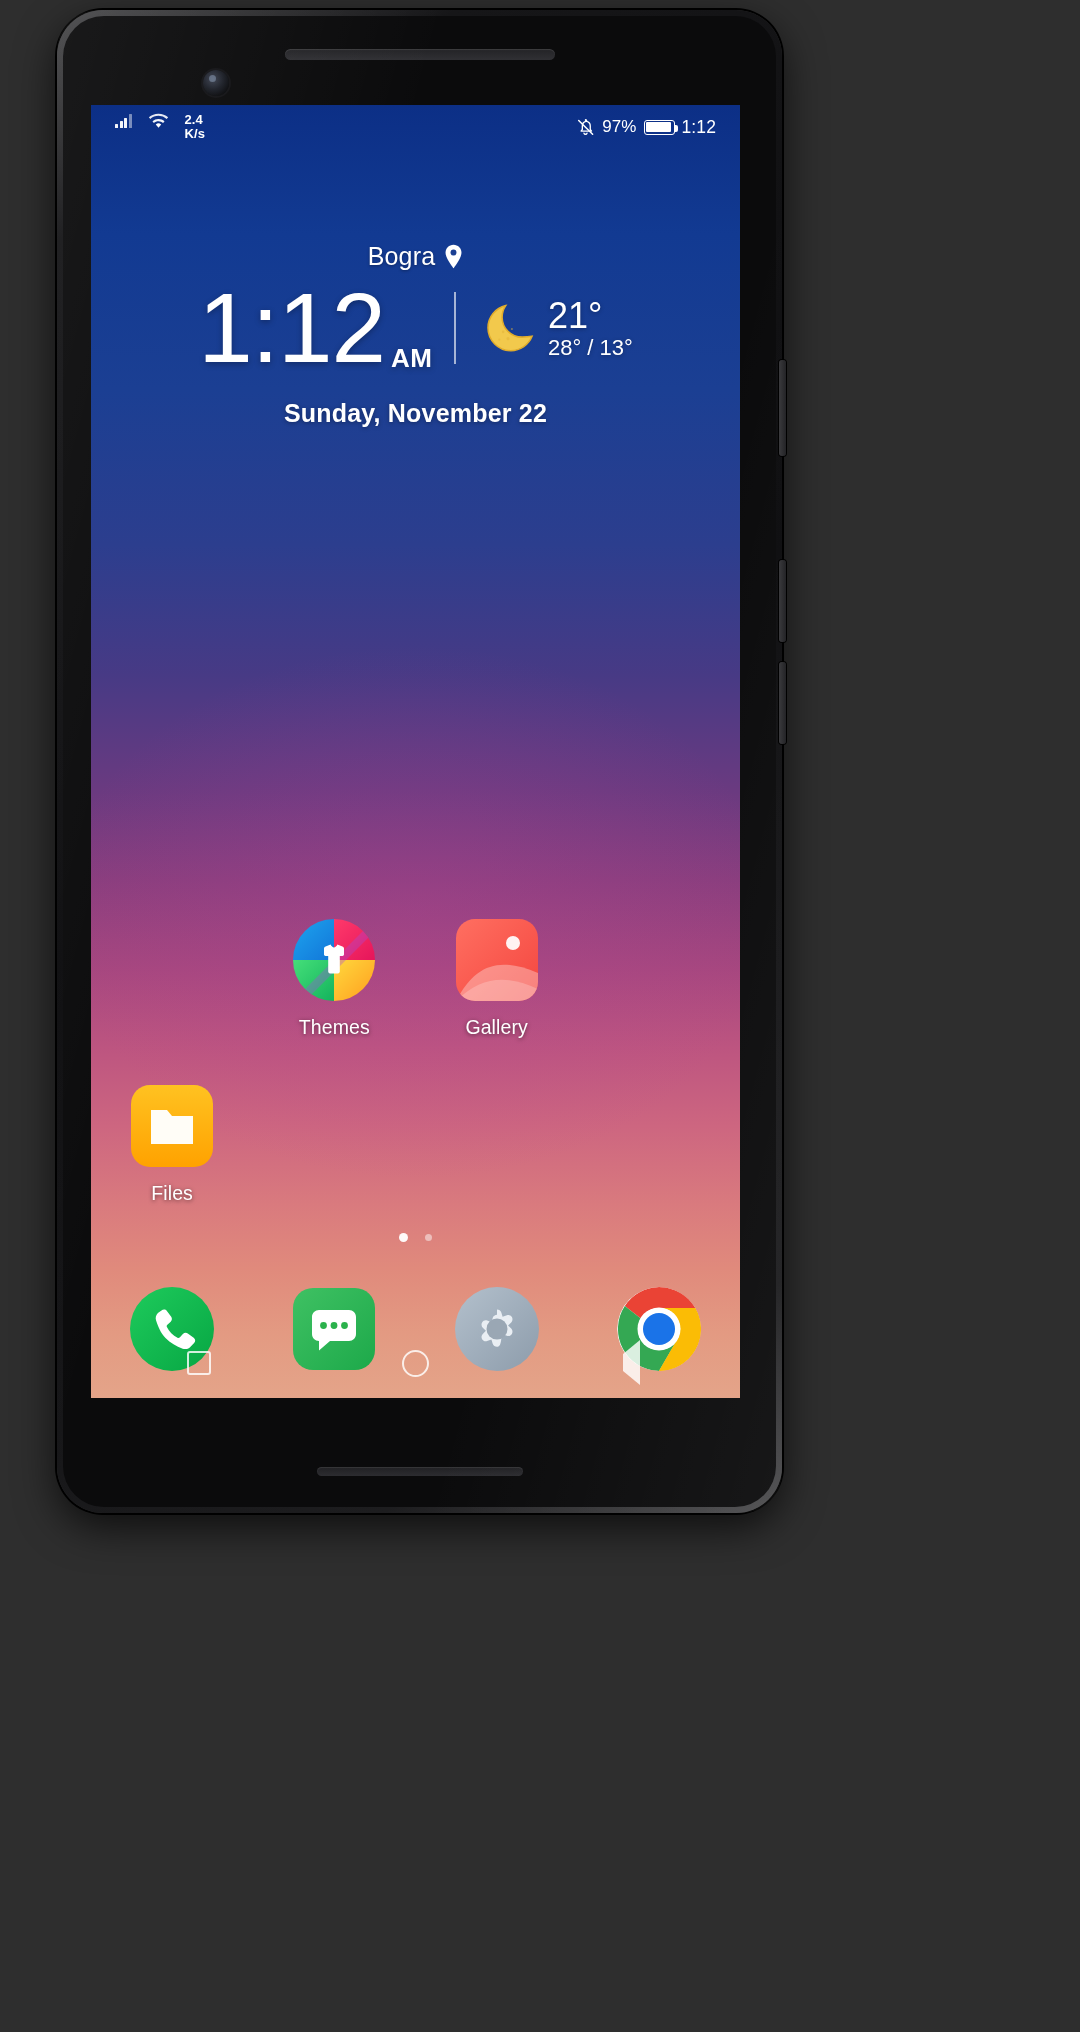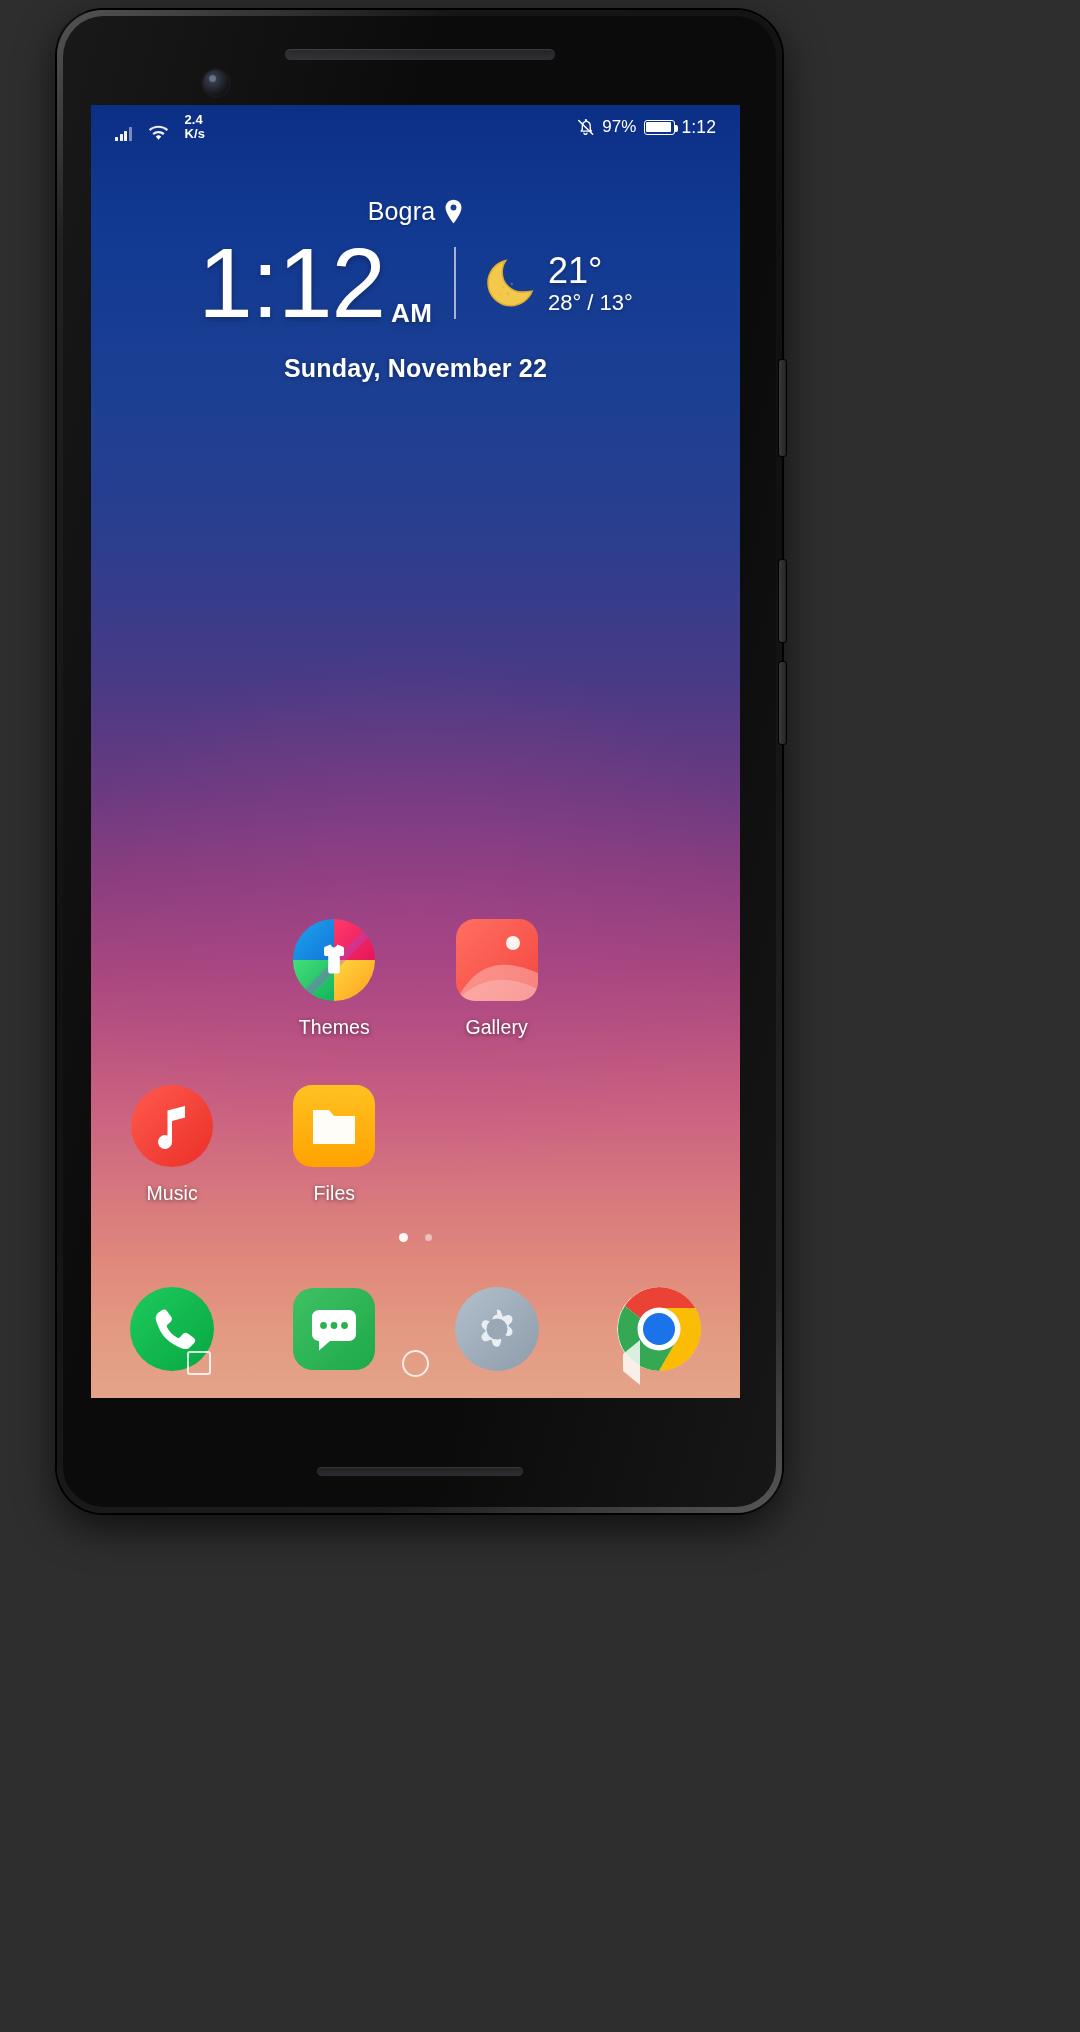--- a/index.html
+++ b/index.html
@@ -84,41 +84,41 @@
     background:radial-gradient(ellipse at 50% 50%,rgba(180,70,150,.28),rgba(0,0,0,0) 65%);
     pointer-events:none;
   }
 
   
   .statusbar{
     position:absolute; left:0; top:0; width:100%; height:44px;
     display:flex; align-items:center; justify-content:space-between;
     padding:0 24px; color:#fff;
   }
-  .sb-left{ display:flex; align-items:flex-end; gap:16px; }
+  .sb-left{ display:flex; align-items:flex-start; gap:16px; }
   .sb-right{ display:flex; align-items:center; gap:7px; }
   .sig{ display:flex; align-items:flex-end; gap:1.5px; height:15px; }
   .sig i{ display:block; width:3px; background:#fff; border-radius:.5px; }
   .sig i:nth-child(1){ height:4px; opacity:.95; }
   .sig i:nth-child(2){ height:7px; opacity:.95; }
   .sig i:nth-child(3){ height:10px; opacity:.95; }
   .sig i:nth-child(4){ height:14px; opacity:.45; }
   .netspeed{ line-height:1.02; font-size:13px; font-weight:600; letter-spacing:.1px; padding-bottom:1px;}
   .netspeed span{ display:block; }
   .sb-batt-pct{ font-size:17px; font-weight:500; letter-spacing:.1px; }
   .sb-clock{ font-size:17.5px; font-weight:500; letter-spacing:.1px; }
   .batt{
     position:relative; width:31px; height:15px; border:1.6px solid #fff; border-radius:3px; padding:1.6px;
   }
   .batt::after{ content:""; position:absolute; right:-4.5px; top:4px; width:3px; height:7px; background:#fff; border-radius:0 2px 2px 0; }
   .batt b{ display:block; height:100%; width:97%; background:#fff; border-radius:1px; }
 
   
   .widget{ position:absolute; left:0; top:92px; width:100%; color:#fff; text-align:center; }
-  .loc-row{ display:flex; align-items:center; justify-content:center; gap:9px; margin-bottom:8px; }
+  .loc-row{ display:flex; align-items:center; justify-content:center; gap:9px; margin-bottom:8px;margin-top:45px; }
   .loc-name{ font-size:25px; font-weight:400; letter-spacing:.2px; text-shadow:0 1px 3px rgba(0,0,0,.35); }
   .clock-row{ display:flex; align-items:center; justify-content:center; gap:0; margin-top:2px; }
   .time{
     font-size:98px; font-weight:300; line-height:1; letter-spacing:-1px;
     font-family:"Liberation Sans", sans-serif;
     text-shadow:0 2px 6px rgba(0,0,0,.30);
     display:flex; align-items:baseline;
   }
   .ampm{ font-size:26px; font-weight:700; margin-left:6px; letter-spacing:.5px; align-self:flex-end; padding-bottom:6px; }
   .divider{ width:1.6px; height:72px; background:rgba(255,255,255,.62); margin:0 22px; }
@@ -327,35 +327,20 @@
           </div>
           <div class="app-lbl">Gallery</div>
         </div>
 
         <div class="cell"></div>
       </div>
     </div>
 
     <div class="grid row2">
       <div class="row">
-        <div class="cell">
-          <div class="app-ic">
-            <svg width="86" height="86" viewBox="0 0 86 86">
-              <defs>
-                  <linearGradient id="musg" x1="0" y1="0" x2="1" y2="1">
-                <stop offset="0" stop-color="#ff5a4e"></stop>
-                    <stop offset="1" stop-color="#ea2f28"></stop>
-                  </linearGradient>
-                </defs>
-              <circle cx="43" cy="43" r="41" fill="url(#musg)"></circle>
-              <path d="M56 23 L38.5 27.5 V52.5 a7 7 0 1 0 4.5 6.2 V38 L56 34.5 Z" fill="#fff"></path>
-            </svg>
-          </div>
-          <div class="app-lbl">Music</div>
-        </div>
 
 
         <div class="cell">
           <div class="app-ic">
             <svg width="86" height="86" viewBox="0 0 86 86">
               <defs>
                   <linearGradient id="flg" x1="0" y1="0" x2="0" y2="1">
                 <stop offset="0" stop-color="#ffc221"></stop>
                     <stop offset="1" stop-color="#ffa200"></stop>
                   </linearGradient>

